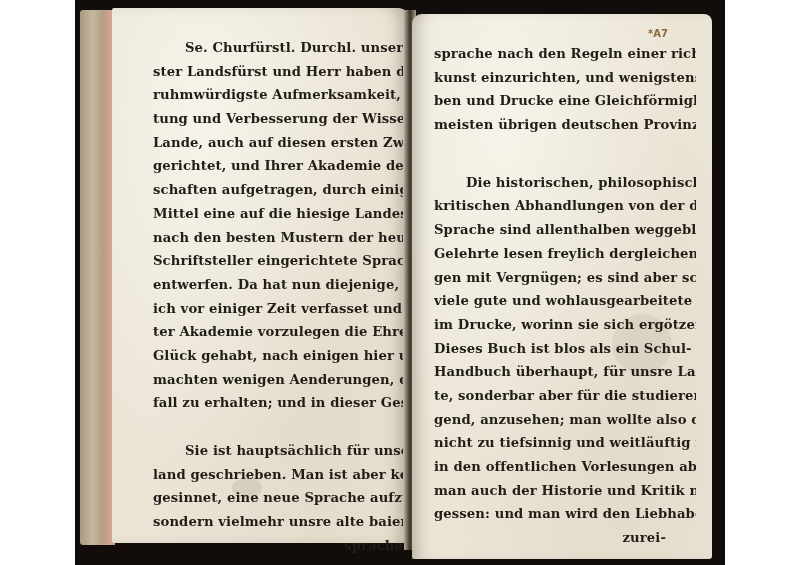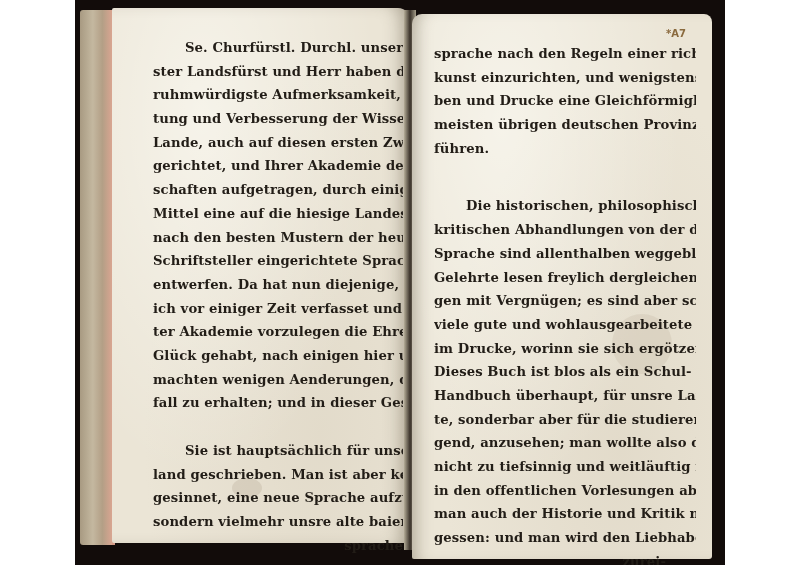--- a/index.html
+++ b/index.html
@@ -43,21 +43,21 @@
     font-family: "DejaVu Serif", serif; font-weight: bold; color: #221d17;
   }
   .left-text { left: 41px; top: 28px; width: 250px; }
   .right-text { left: 22px; top: 28px; width: 262px; }
   .line { white-space: nowrap; text-align: justify; text-align-last: justify; display: block; height: 23.7px; overflow: hidden; }
   .line.indent { padding-left: 32px; }
   .line.last { text-align-last: left; }
   .line.right { text-align: right; text-align-last: right; }
   .para-gap { height: 24px; }
   .page-mark {
-    position: absolute; right: 26px; top: 14px; font-size: 10px; color: #8a6a3e; font-weight: bold;
+    position: absolute; right: 44px; top: 14px; font-size: 10px; color: #8a6a3e; font-weight: bold;
     font-family: "DejaVu Sans", sans-serif;
   }
   .stain {
     position: absolute; border-radius: 50%; background: rgba(150,135,110,0.18);
   }
 </style>
 </head>
 <body>
 
 <div class="book"></div>
@@ -94,21 +94,20 @@
 <div class="gutter"></div>
 
 <div class="page page-right">
   <span class="page-mark">*A7</span>
   <div class="stain" style="left:200px;top:300px;width:60px;height:60px;background:rgba(150,135,110,0.12);"></div>
   <div class="text right-text">
     <span class="line">sprache nach den Regeln einer richtigen Sprach-</span>
     <span class="line">kunst einzurichten, und wenigstens im Schrei-</span>
     <span class="line">ben und Drucke eine Gleichförmigkeit mit den</span>
     <span class="line">meisten übrigen deutschen Provinzen einzu-</span>
-    <span class="line last">führen.</span>
     <div class="para-gap" style="height:34px"></div>
     <span class="line indent">Die historischen, philosophischen, und</span>
     <span class="line">kritischen Abhandlungen von der deutschen</span>
     <span class="line">Sprache sind allenthalben weggeblieben. Große</span>
     <span class="line">Gelehrte lesen freylich dergleichen Abhandlun-</span>
     <span class="line">gen mit Vergnügen; es sind aber schon sehr</span>
     <span class="line">viele gute und wohlausgearbeitete Schriften</span>
     <span class="line">im Drucke, worinn sie sich ergötzen können.</span>
     <span class="line">Dieses Buch ist blos als ein Schul- und</span>
     <span class="line">Handbuch überhaupt, für unsre Landeslëu-</span>

